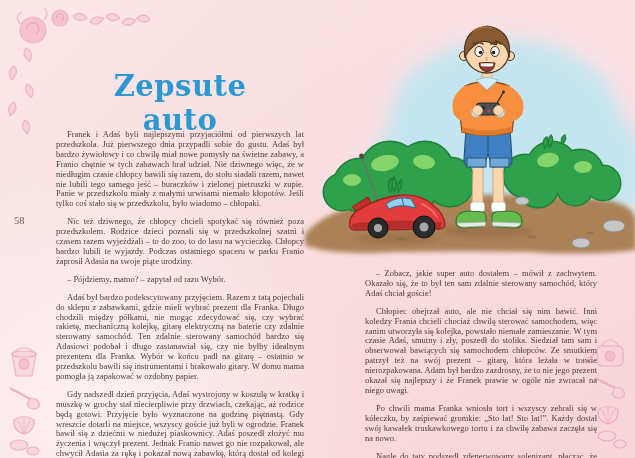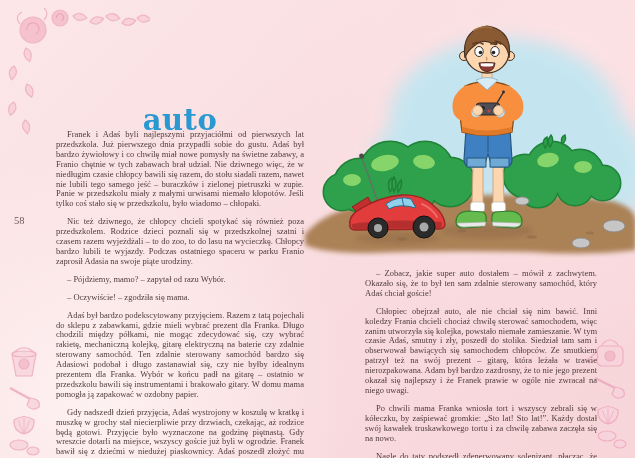--- a/index.html
+++ b/index.html
@@ -279,29 +279,28 @@
       <circle cx="203.5" cy="52.5" r="1.8" fill="#222"></circle>
 
       <path d="M196 57 Q198 59 196 60.5" fill="none" stroke="#c79264" stroke-width="1.1"></path>
       <path d="M189 63 Q197 62 205 63 Q204 71.5 197 71.5 Q190 71.5 189 63 Z" fill="#8e3a34" stroke="#4a2a20" stroke-width="1"></path>
       <path d="M190.5 63.5 Q197 63 203.5 63.5 L203 66 Q197 67 191 66 Z" fill="#ffffff"></path>
     </g>
   </svg>
 
   <div>
     <h1 class="page-title">
-      <br>
+      <span>Zepsute</span><br>
       <span>auto</span>
     </h1>
     <div class="page-number">58</div>
     <div class="page-text left-col">
       <p>Franek i Adaś byli najlepszymi przyjaciółmi od pierwszych lat przedszkola. Już pierwszego dnia przypadli sobie do gustu. Adaś był bardzo żywiołowy i co chwilę miał nowe pomysły na świetne zabawy, a Franio chętnie w tych zabawach brał udział. Nie dziwnego więc, że w niedługim czasie chłopcy bawili się razem, do stołu siadali razem, nawet nie lubili tego samego jeść – buraczków i zielonej pietruszki w zupie. Panie w przedszkolu miały z małymi urwisami niemało kłopotów. Jeśli tylko coś stało się w przedszkolu, było wiadomo – chłopaki.</p>
       <p>Nic też dziwnego, że chłopcy chcieli spotykać się również poza przedszkolem. Rodzice dzieci poznali się w przedszkolnej szatni i czasem razem wyjeżdżali – to do zoo, to do lasu na wycieczkę. Chłopcy bardzo lubili te wyjazdy. Podczas ostatniego spaceru w parku Franio zaprosił Adasia na swoje piąte urodziny.</p>
       <p>– Pójdziemy, mamo? – zapytał od razu Wybór.</p>
-      <p>– Oczywiście! – zgodziła się mama.</p>
       <p>Adaś był bardzo podekscytowany przyjęciem. Razem z tatą pojechali do sklepu z zabawkami, gdzie mieli wybrać prezent dla Franka. Długo chodzili między półkami, nie mogąc zdecydować się, czy wybrać rakietę, mechaniczną kolejkę, gitarę elektryczną na baterie czy zdalnie sterowany samochód. Ten zdalnie sterowany samochód bardzo się Adasiowi podobał i długo zastanawiał się, czy nie byłby idealnym prezentem dla Franka. Wybór w końcu padł na gitarę – ostatnio w przedszkolu bawili się instrumentami i brakowało gitary. W domu mama pomogła ją zapakować w ozdobny papier.</p>
       <p>Gdy nadszedł dzień przyjęcia, Adaś wystrojony w koszulę w kratkę i muszkę w grochy stał niecierpliwie przy drzwiach, czekając, aż rodzice będą gotowi. Przyjęcie było wyznaczone na godzinę piętnastą. Gdy wreszcie dotarli na miejsce, wszyscy goście już byli w ogrodzie. Franek bawił się z dziećmi w niedużej piaskownicy. Adaś poszedł złożyć mu życzenia i wręczył prezent. Jednak Franio nawet go nie rozpakował, ale chwycił Adasia za rękę i pokazał nową zabawkę, którą dostał od kolegi – sąsiada.</p>
     </div>
   </div>
 
   <div>
     <div class="page-text right-col">
       <p>– Zobacz, jakie super auto dostałem – mówił z zachwytem. Okazało się, że to był ten sam zdalnie sterowany samochód, który Adaś chciał goście!</p>
       <p>Chłopiec obejrzał auto, ale nie chciał się nim bawić. Inni koledzy Frania chcieli chociaż chwilę sterować samochodem, więc zanim utworzyła się kolejka, powstało niemałe zamieszanie. W tym czasie Adaś, smutny i zły, poszedł do stolika. Siedział tam sam i obserwował bawiących się samochodem chłopców. Ze smutkiem patrzył też na swój prezent – gitarę, która leżała w trawie nierozpakowana. Adam był bardzo zazdrosny, że to nie jego prezent okazał się najlepszy i że Franek prawie w ogóle nie zwracał na niego uwagi.</p>
       <p>Po chwili mama Franka wniosła tort i wszyscy zebrali się w kółeczku, by zaśpiewać gromkie: „Sto lat! Sto lat!”. Każdy dostał swój kawałek truskawkowego tortu i za chwilę zabawa zaczęła się na nowo.</p>

